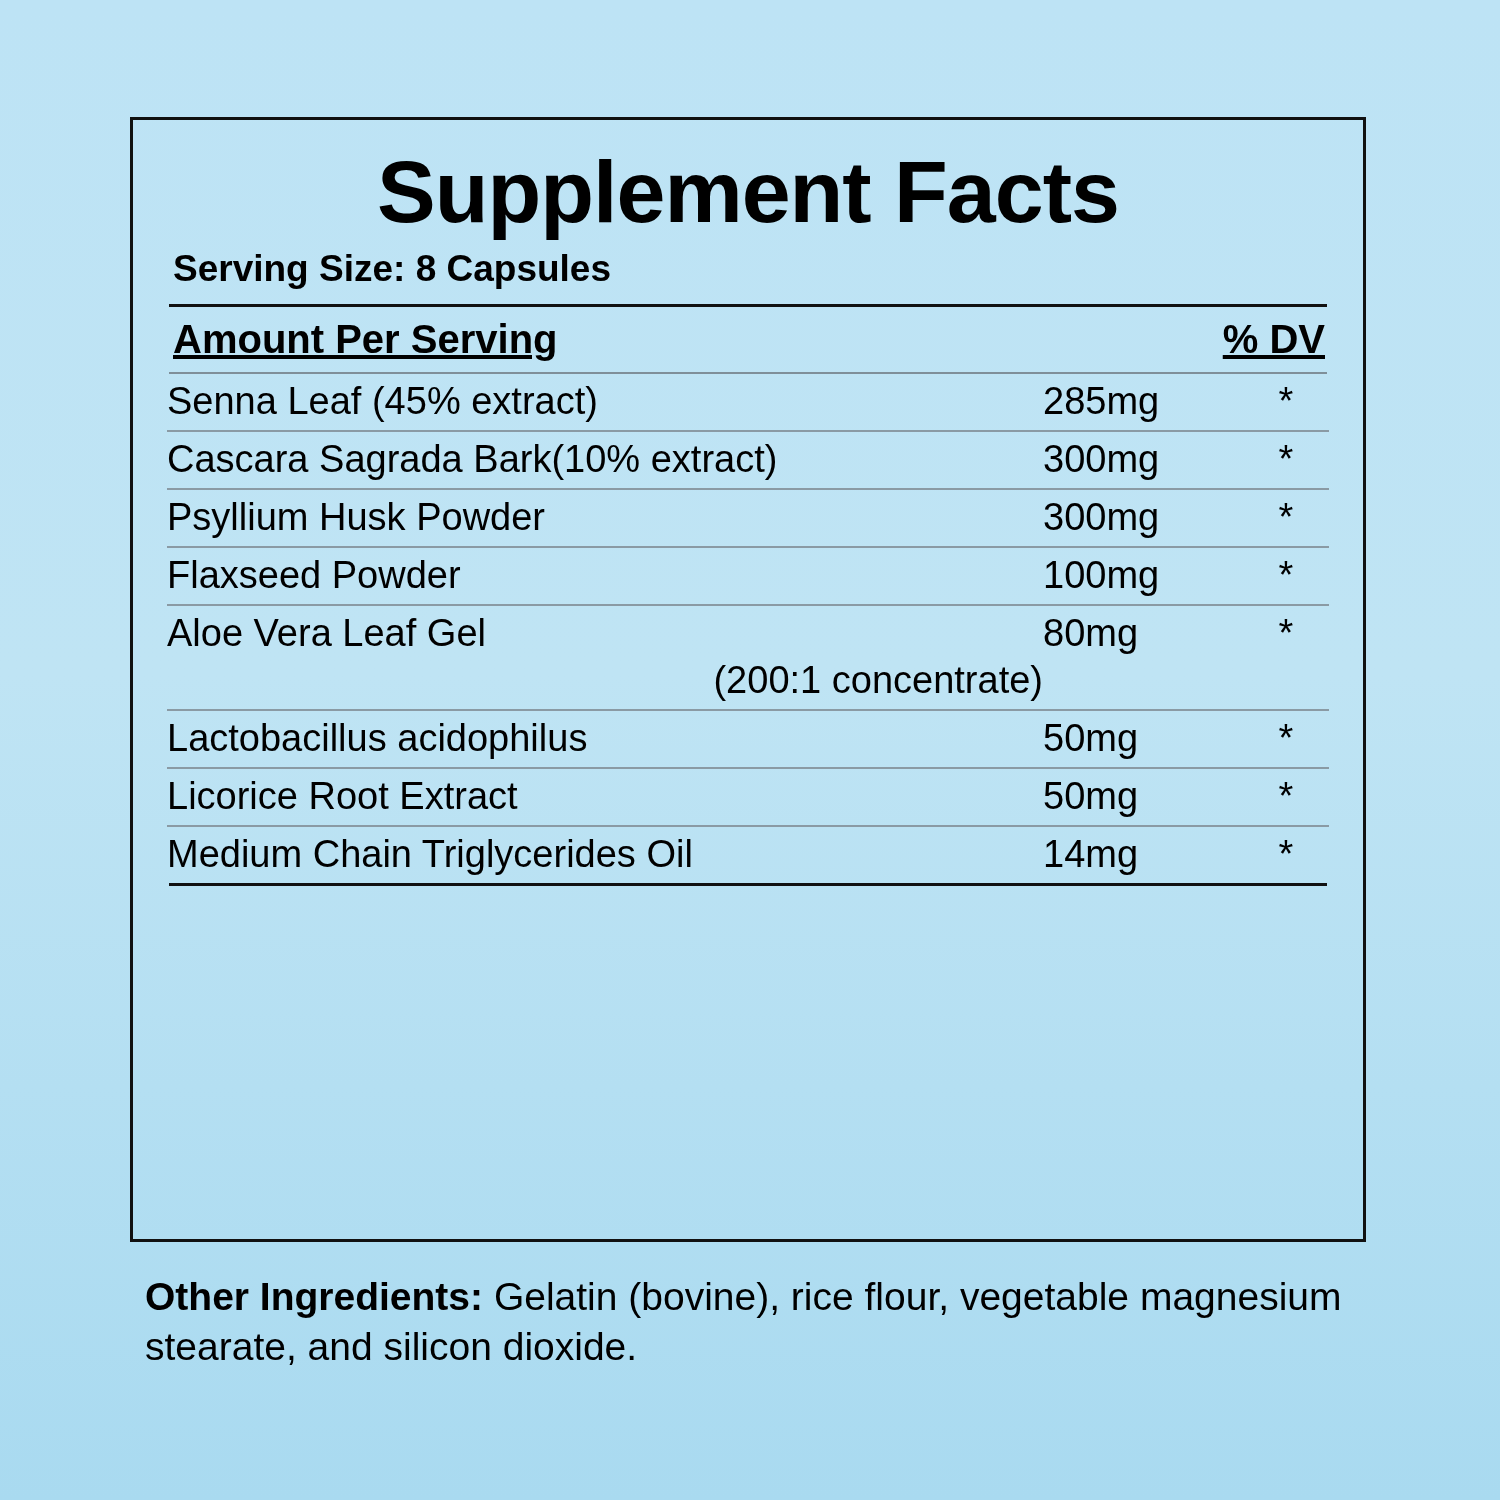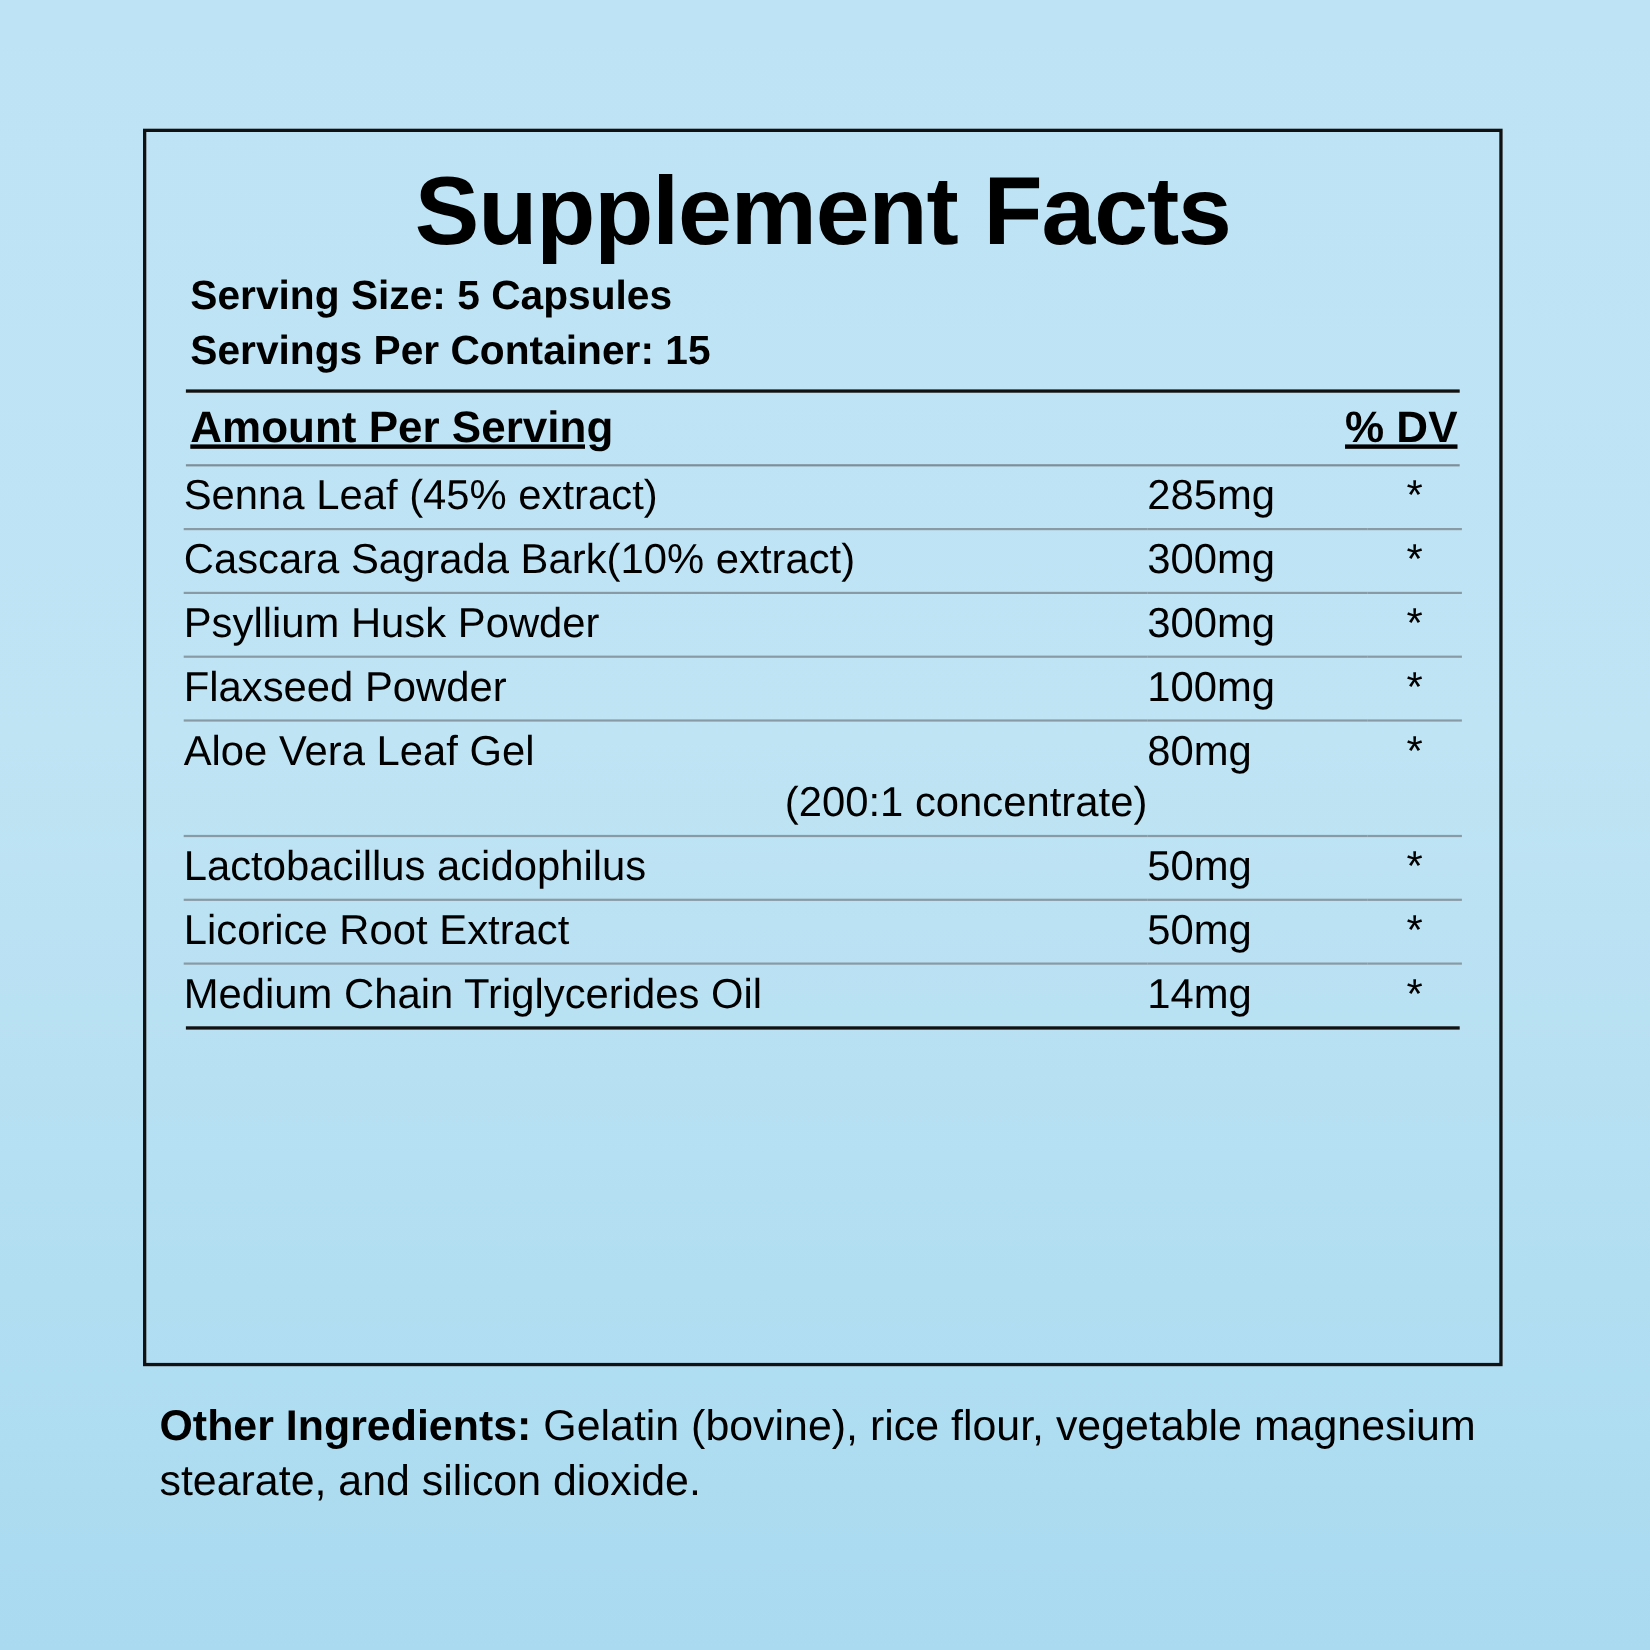--- a/index.html
+++ b/index.html
@@ -123,22 +123,21 @@
 </head>
 <body>
 
 <div class="page">
 
   <div class="panel">
     <div class="panel-inner">
 
       <div class="facts-title">Supplement Facts</div>
 
-      <div class="serving-line">Serving Size: 5 Capsules</div>
-      <div class="serving-line">Servings Per Container: 15</div>
+      <div class="serving-line">Serving Size: 8 Capsules</div>
 
       <div class="rule-thin"></div>
 
       <div class="amount-row">
         <span>Amount Per Serving</span>
         <span>% DV</span>
       </div>
 
       <div class="rule-hair"></div>
 

